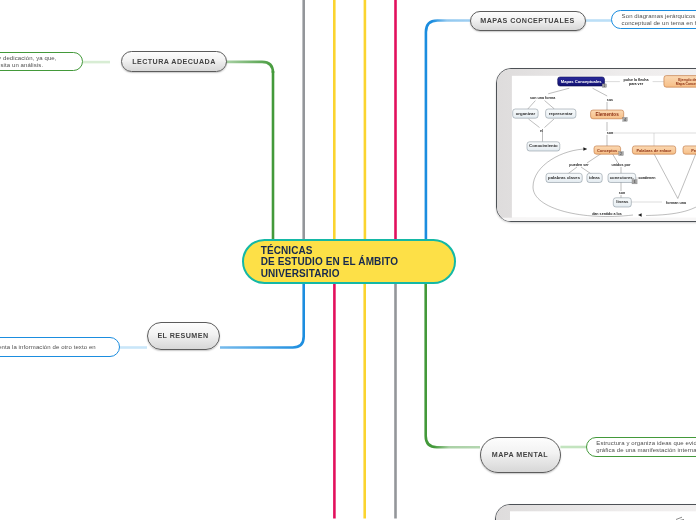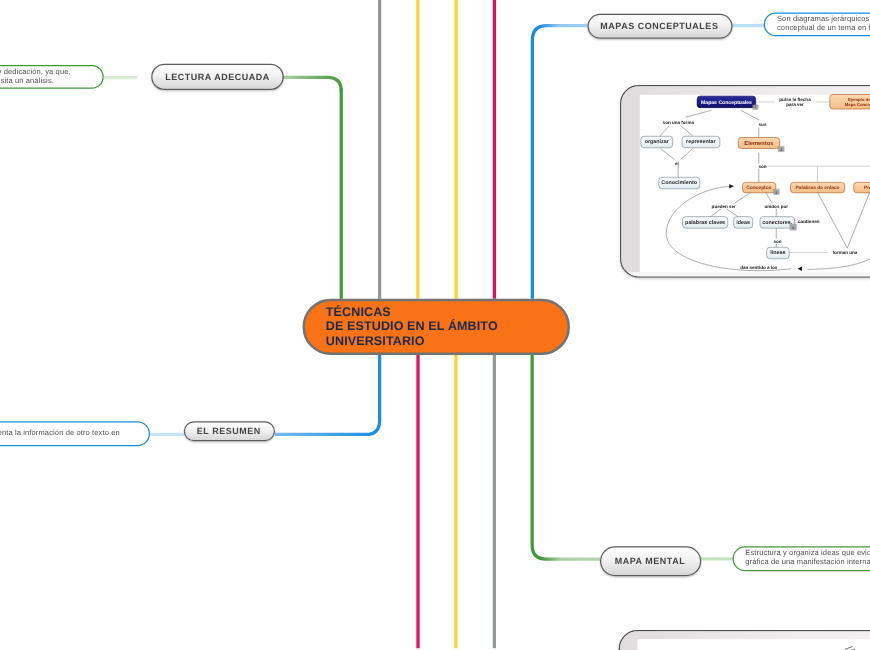--- a/index.html
+++ b/index.html
@@ -9,21 +9,21 @@
        -webkit-font-smoothing:antialiased;}
 
   #canvas{position:relative;width:696px;height:520px;overflow:hidden;background:#fff;
        transform:translateZ(0);-webkit-font-smoothing:antialiased;}
   svg.links{position:absolute;left:0;top:0;width:696px;height:520px;}
   svg text{-webkit-font-smoothing:antialiased;transform:translateZ(0);
      font-family:"Liberation Sans",sans-serif;}
 
   
   .root-node{position:absolute;box-sizing:border-box;
-     background:#f97316;border:2px solid #737373;border-radius:24px;
+     background:#fde047;border:2px solid #14b8a6;border-radius:24px;
      display:flex;align-items:center;}
   .root-text{transform:translateZ(0);color:#16294f;font-weight:bold;font-size:10px;line-height:11.3px;
      letter-spacing:.1px;padding-left:16.7px;padding-top:2px;white-space:pre-line;
      font-family:"Liberation Sans",sans-serif;-webkit-font-smoothing:antialiased;}
 
   
   .topic{position:absolute;box-sizing:border-box;border-radius:999px;
      border:1.3px solid #5c5c5c;
      background:linear-gradient(to bottom,#fdfdfd 0%,#f2f2f2 45%,#ececec 55%,#d7d7d7 100%);
      display:flex;align-items:center;justify-content:center;
@@ -97,27 +97,27 @@
 
   <div class="root-node" style="left:242px;top:238.5px;width:214px;height:45px;">
     <div class="root-text">TÉCNICAS
 DE ESTUDIO EN EL ÁMBITO
 UNIVERSITARIO</div>
   </div>
 
   <div class="topic" style="left:121px;top:51px;width:106px;height:21px;">
     <span>LECTURA ADECUADA</span>
   </div>
-  <div class="topic" style="left:146.5px;top:337px;width:73px;height:16px;">
+  <div class="topic" style="left:146.5px;top:322px;width:73px;height:28px;">
     <span>EL RESUMEN</span>
   </div>
   <div class="topic" style="left:469.5px;top:10.5px;width:116px;height:20px;">
     <span>MAPAS CONCEPTUALES</span>
   </div>
-  <div class="topic" style="left:479.5px;top:437px;width:81px;height:24px;">
+  <div class="topic" style="left:479.5px;top:437px;width:81px;height:36px;">
     <span>MAPA MENTAL</span>
   </div>
 
   <div class="note" style="left:-93px;top:51.8px;width:176px;height:19.5px;border-color:#43993a;">
     <p style="text-align:left;width:100%;"><span>Esta técnica requiere tiempo y dedicación, ya que,</span><br><span>para que sea efectiva se necesita un análisis.</span></p>
   </div>
   <div class="note" style="left:-69.4px;top:337.1px;width:189.6px;height:20.2px;border-color:#1b8ddf;">
     <p style="text-align:left;width:100%;"><span>Es un texto que presenta la información de otro texto en</span></p>
   </div>
   <div class="note" style="left:611.1px;top:10.2px;width:176px;height:18.8px;border-color:#1b8ddf;">

